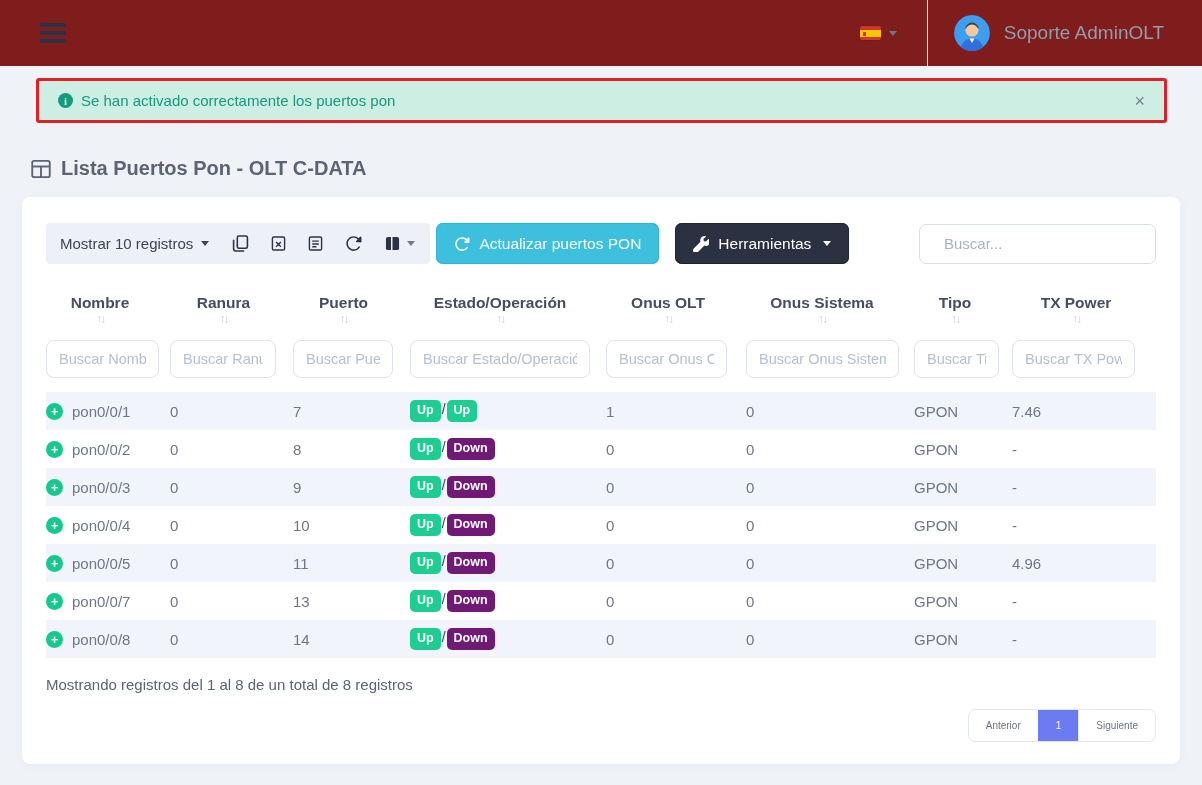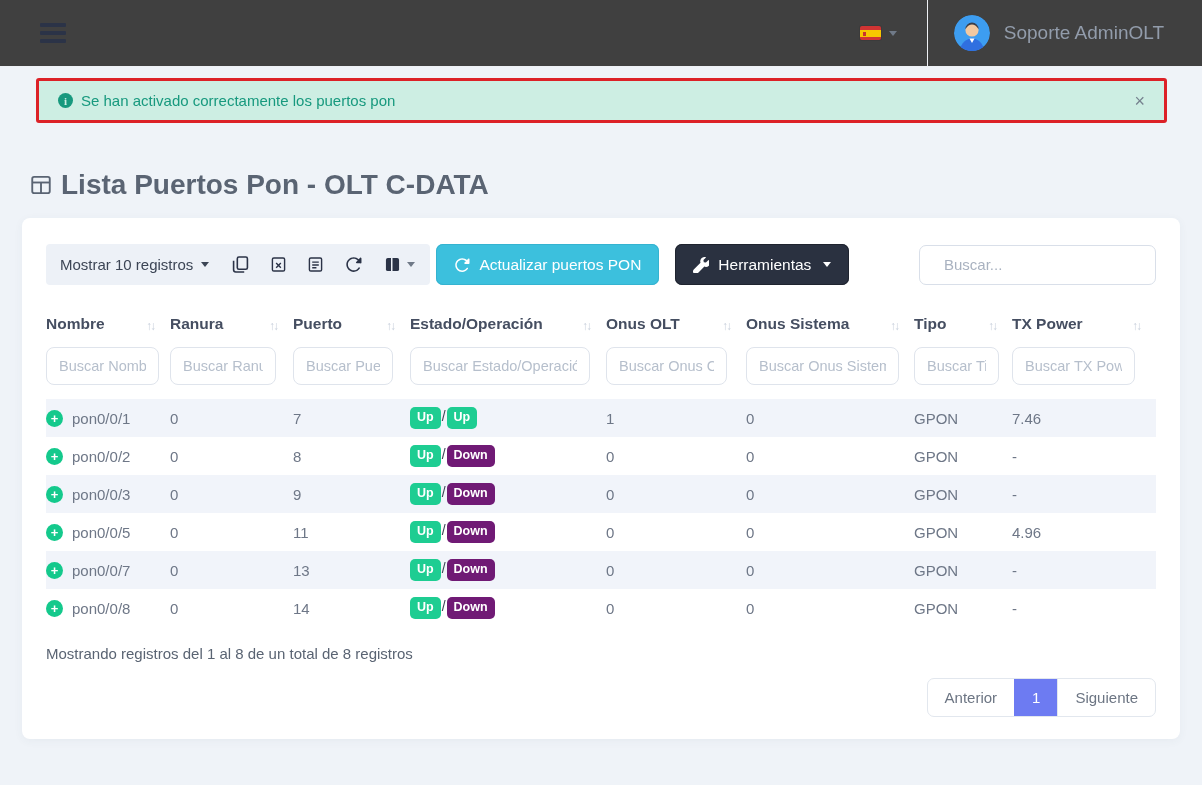--- a/index.html
+++ b/index.html
@@ -4,41 +4,41 @@
 <style>
   * { box-sizing: border-box; margin: 0; padding: 0; }
   html,body { width:1202px; height:785px; }
   body {
     background:#eff3f8;
     font-family:"Liberation Sans", sans-serif;
     overflow:hidden;
     color:#6e7787;
   }
   
-  .navbar{height:67px;background:#404040;display:flex;align-items:center;padding:0 0 0 40px;border-bottom:1px solid #eef1f5;}
+  .navbar{height:67px;background:#7f1d1d;display:flex;align-items:center;padding:0 0 0 40px;border-bottom:1px solid #eef1f5;}
   .hamburger{width:26px;cursor:pointer;display:flex;flex-direction:column;gap:4px;}
   .hamburger span{display:block;height:4px;background:#2b3347;border-radius:1px;}
   .nav-right{margin-left:auto;display:flex;align-items:center;height:100%;}
   .lang{display:flex;align-items:center;gap:8px;padding:0 30px 0 0;cursor:pointer;}
   .flag{width:21px;height:14px;border-radius:2px;overflow:hidden;display:flex;flex-direction:column;box-shadow:0 0 0 1px rgba(0,0,0,.08);}
   .flag .r{flex:1;background:#d03433;}
   .flag .y{flex:2;background:#f7c600;position:relative;}
   .flag .y i{position:absolute;left:3px;top:2px;width:3px;height:4px;background:#c8342f;}
   .caret{width:0;height:0;border-left:4px solid transparent;border-right:4px solid transparent;border-top:5px solid #707a88;}
   .nav-divider{width:1px;height:100%;background:#eef0f5;}
   .user{display:flex;align-items:center;gap:14px;padding:0 38px 0 26px;cursor:pointer;height:100%;}
   .avatar{width:36px;height:36px;border-radius:50%;overflow:hidden;flex:0 0 auto;}
   .user-name{color:#929cab;font-size:19px;}
   
   .alert{margin:11px 35px 0 36px;height:45px;background:#cdeee3;border:3px solid #dc2127;border-radius:3px;display:flex;align-items:center;padding:0 19px;}
   .alert-msg{color:#17997e;font-size:15px;display:flex;align-items:center;gap:8px;}
   .info-icon{width:15px;height:15px;border-radius:50%;background:#17997e;color:#cdeee3;font-size:11px;font-weight:bold;display:inline-flex;align-items:center;justify-content:center;font-family:"Liberation Serif",serif;}
   .alert-close{margin-left:auto;color:#76828f;font-size:18px;cursor:pointer;line-height:1;}
   
-  .page-title{margin:46px 0 0 31px;display:flex;align-items:center;gap:10px;color:#5a6473;font-size:28px;font-weight:bold;}
+  .page-title{margin:34px 0 0 31px;display:flex;align-items:center;gap:10px;color:#5a6473;font-size:20px;font-weight:bold;}
   .page-title svg{display:block;}
   
   .card{margin:17px 22px 10px;background:#fff;border-radius:8px;box-shadow:0 2px 10px rgba(60,70,90,.05);padding:26px 24px 22px;}
   
   .toolbar{display:flex;align-items:center;}
   .tool-group{display:flex;align-items:center;background:#edf1f7;border-radius:4px;height:41px;padding:0 4px 0 14px;}
   .show-records{display:flex;align-items:center;gap:8px;font-size:15px;color:#3c4555;cursor:pointer;padding-right:12px;}
   .show-records .caret{border-top-color:#3c4555;}
   .icon-btn{padding:0 11px;height:41px;display:flex;align-items:center;gap:6px;cursor:pointer;}
   .icon-btn svg{display:block;}
@@ -47,41 +47,41 @@
   .btn-dark{background:#2a3140;margin-left:16px;box-shadow:inset 0 0 0 1px #1f242f;}
   .btn .caret{border-top-color:#fff;margin-left:3px;}
   .search-box{margin-left:auto;width:237px;height:40px;border:1px solid #d9dfe9;border-radius:7px;display:flex;align-items:center;padding:0 13px;gap:11px;background:#fff;}
   .search-box input{border:none;outline:none;flex:1;font-size:15px;color:#5a6473;font-family:inherit;background:transparent;}
   .search-box input::placeholder{color:#a9b2c0;}
   
   table{width:100%;border-collapse:collapse;table-layout:fixed;margin-top:22px;}
   col.c1{width:124px}col.c2{width:123px}col.c3{width:117px}col.c4{width:196px}
   col.c5{width:140px}col.c6{width:168px}col.c7{width:98px}col.c8{width:144px}
   thead th{text-align:left;padding:8px 0 12px;cursor:pointer;}
-  .th-inner{display:flex;align-items:flex-end;justify-content:space-between;padding-right:16px;color:#454e61;font-size:15.5px;font-weight:bold;}
+  .th-inner{display:flex;align-items:center;justify-content:space-between;padding-right:16px;color:#454e61;font-size:15.5px;font-weight:bold;flex-direction:column;}
   .sort{color:#c9d0dc;font-size:12px;font-weight:normal;letter-spacing:-2px;}
   .filters td{padding:2px 0 14px;}
   .filters input{height:38px;border:1px solid #dfe4ec;border-radius:8px;padding:0 12px;font-size:14.5px;color:#8d96a5;font-family:inherit;outline:none;background:#fff;}
   .filters input::placeholder{color:#b6bfcc;}
   .f1{width:113px}.f2{width:106px}.f3{width:100px}.f4{width:180px}
   .f5{width:121px}.f6{width:153px}.f7{width:85px}.f8{width:123px}
   tbody td{padding:8px 0;font-size:15px;color:#6e7787;vertical-align:middle;}
   tbody tr:nth-child(odd){background:#f1f4fa;}
   .name-wrap{display:flex;gap:9px;}
   .plus{width:17px;height:17px;border-radius:50%;background:#14c98c;color:#fff;display:inline-flex;align-items:center;justify-content:center;font-size:13px;font-weight:bold;cursor:pointer;flex:0 0 auto;line-height:1;}
   .plus::before{content:"+";}
   .badge{display:inline-block;color:#fff;font-size:12.5px;font-weight:bold;padding:3px 7px 4px;border-radius:5px;line-height:1.2;}
   .badge-up{background:#1ecd92;}
   .badge-down{background:#701a75;}
   .slash{color:#3c4555;font-size:14px;margin:0 1px;}
   
   .summary{margin-top:18px;color:#5a6473;font-size:15px;}
   .pager-row{display:flex;justify-content:flex-end;margin-top:16px;}
   .pager{display:flex;border:1px solid #e2e7ee;border-radius:7px;overflow:hidden;background:#fff;}
-  .pager .pg{padding:10px 17px;font-size:15px;color:#6c7583;cursor:pointer;border-left:1px solid #e2e7ee;}
+  .pager .pg{padding:10px 17px;font-size:10px;color:#6c7583;cursor:pointer;border-left:1px solid #e2e7ee;}
   .pager .pg:first-child{border-left:none;}
   .pager .pg.active{background:#6d7bf2;color:#fff;border-left-color:#6d7bf2;min-width:40px;text-align:center;}
 </style>
 </head>
 <body>
 
 <div class="navbar">
   <div class="hamburger">
       <span></span>
       <span></span>
@@ -321,20 +321,35 @@
           </td>
       <td class="br">0</td>
       <td class="bp">9</td>
       <td><span class="badge be badge-up">Up</span><span class="slash bs">/</span><span class="badge bo badge-down">Down</span></td>
       <td class="bl">0</td>
       <td class="bi">0</td>
       <td class="bt">GPON</td>
       <td class="bx">-</td>
     </tr>
 
+    <tr>
+      <td>
+            <span class="name-wrap">
+              <span class="plus"></span>
+              <span class="bn">pon0/0/4</span>
+            </span>
+          </td>
+      <td class="br">0</td>
+      <td class="bp">10</td>
+      <td><span class="badge be badge-up">Up</span><span class="slash bs">/</span><span class="badge bo badge-down">Down</span></td>
+      <td class="bl">0</td>
+      <td class="bi">0</td>
+      <td class="bt">GPON</td>
+      <td class="bx">-</td>
+    </tr>
 
     <tr>
       <td>
             <span class="name-wrap">
               <span class="plus"></span>
               <span class="bn">pon0/0/5</span>
             </span>
           </td>
       <td class="br">0</td>
       <td class="bp">11</td>

